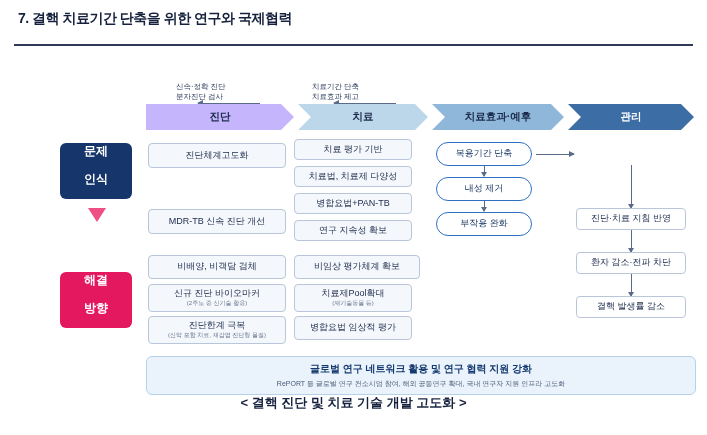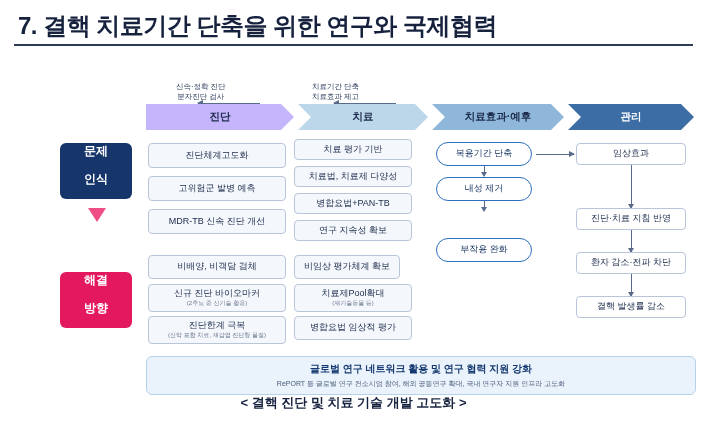--- a/index.html
+++ b/index.html
@@ -17,41 +17,40 @@
   }
   .slide {
     position: absolute;
     inset: 0;
   }
   
   .title {
     position: absolute;
     left: 18px;
     top: 10px;
-    font-size: 24px;
+    font-size: 14px;
     font-weight: bold;
     color: #16213e;
     letter-spacing: -0.5px;
   }
   .title-rule {
     position: absolute;
     left: 14px;
     top: 44px;
     width: 679px;
     height: 2px;
     background: #2f3a56;
   }
 
   
   .annot {
     position: absolute;
     font-size: 7.5px;
     color: #2b3a5c;
     line-height: 1.35;
-    text-align: center;
     white-space: nowrap;
   }
   .annot-a { left: 176px; top: 82px; }
   .annot-b { left: 312px; top: 82px; }
 
   .arrow-line {
     position: absolute;
     height: 1px;
     background: #5a6a8a;
     top: 103px;
@@ -276,23 +275,20 @@
   </div>
   <div class="cat-arrow"></div>
   <div class="cat cat-solution">
     <div>해결</div>
     <div>방향</div>
   </div>
 
   <div class="box box-shade" style="left:148px; top:143px; width:138px; height:25px;">
     <span>진단체계고도화</span>
   </div>
-  <div class="box box-shade" style="left:148px; top:176px; width:138px; height:25px;">
-    <span>고위험군 발병 예측</span>
-  </div>
   <div class="box box-shade" style="left:148px; top:209px; width:138px; height:25px;">
     <span>MDR-TB 신속 진단 개선</span>
   </div>
 
   <div class="box box-shade" style="left:294px; top:139px; width:118px; height:21px;">
     <span>치료 평가 기반</span>
   </div>
   <div class="box box-shade" style="left:294px; top:166px; width:118px; height:21px;">
     <span>치료법, 치료제 다양성</span>
   </div>
@@ -302,31 +298,28 @@
   <div class="box box-shade" style="left:294px; top:220px; width:118px; height:21px;">
     <span>연구 지속성 확보</span>
   </div>
 
   <div class="pill" style="left:436px; top:142px; width:96px; height:24px;">
     <span>복용기간 단축</span>
   </div>
   <div class="pill" style="left:436px; top:177px; width:96px; height:24px;">
     <span>내성 제거</span>
   </div>
-  <div class="pill" style="left:436px; top:212px; width:96px; height:24px;margin-top:26px;">
+  <div class="pill" style="left:436px; top:212px; width:96px; height:24px;">
     <span>부작용 완화</span>
   </div>
   <div class="vline" style="left:484px; top:166px; height:10px;"></div>
   <div class="vline" style="left:484px; top:201px; height:10px;"></div>
 
   <div class="hline" style="left:536px; top:154px; width:38px;"></div>
 
-  <div class="box" style="left:576px; top:143px; width:110px; height:22px;">
-    <span>임상효과</span>
-  </div>
   <div class="vline" style="left:631px; top:165px; height:43px;"></div>
   <div class="box" style="left:576px; top:208px; width:110px; height:22px;">
     <span>진단·치료 지침 반영</span>
   </div>
   <div class="vline" style="left:631px; top:230px; height:22px;"></div>
   <div class="box" style="left:576px; top:252px; width:110px; height:22px;">
     <span>환자 감소·전파 차단</span>
   </div>
   <div class="vline" style="left:631px; top:274px; height:22px;"></div>
   <div class="box" style="left:576px; top:296px; width:110px; height:22px;">
@@ -338,21 +331,21 @@
   </div>
   <div class="box box-shade" style="left:148px; top:316px; width:138px; height:28px;">
     <span>진단한계 극복</span>
     <span class="sub">(신약 포함 치료, 재감염 진단형 물질)</span>
   </div>
   <div class="box box-shade" style="left:148px; top:284px; width:138px; height:28px;">
     <span>신규 진단 바이오마커</span>
     <span class="sub">(2주노 중 신기술 활용)</span>
   </div>
 
-  <div class="box box-shade" style="left:294px; top:255px; width:106px; height:24px;">
+  <div class="box box-shade" style="left:294px; top:255px; width:126px; height:24px;">
     <span>비임상 평가체계 확보</span>
   </div>
   <div class="box box-shade" style="left:294px; top:284px; width:118px; height:28px;">
     <span>치료제Pool확대</span>
     <span class="sub">(재기술동물 등)</span>
   </div>
   <div class="box box-shade" style="left:294px; top:316px; width:118px; height:24px;">
     <span>병합요법 임상적 평가</span>
   </div>
 

